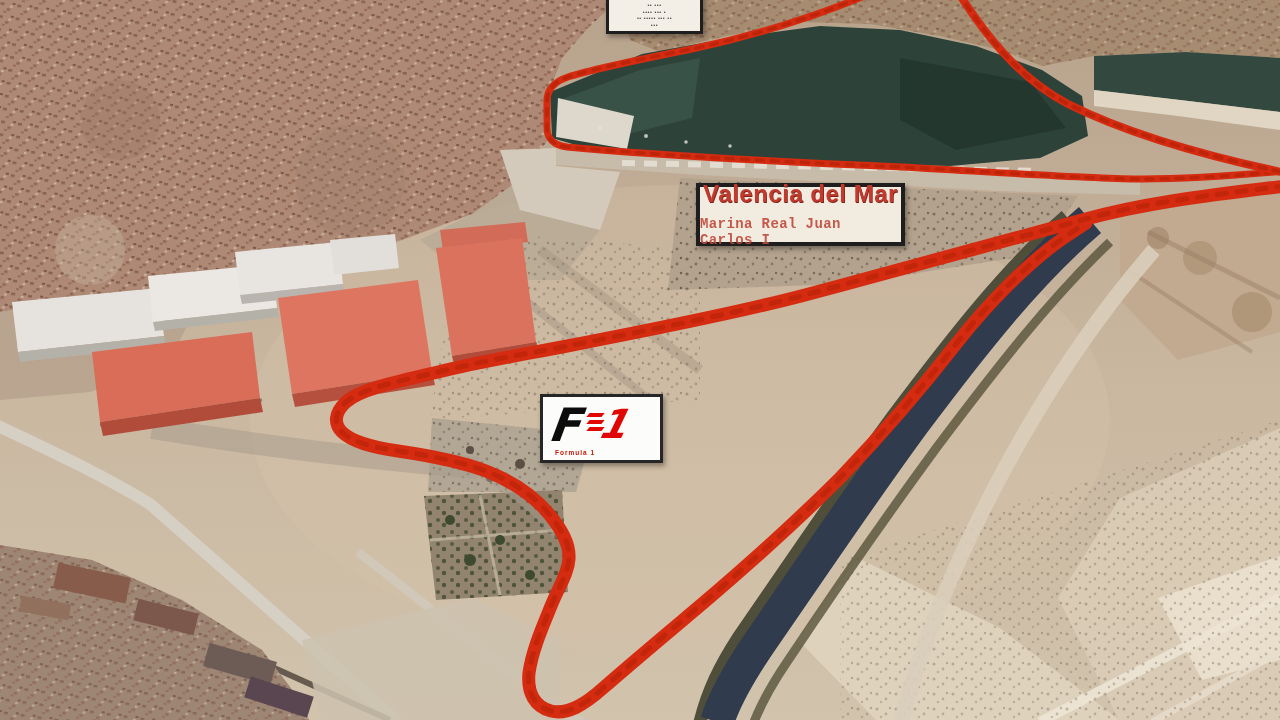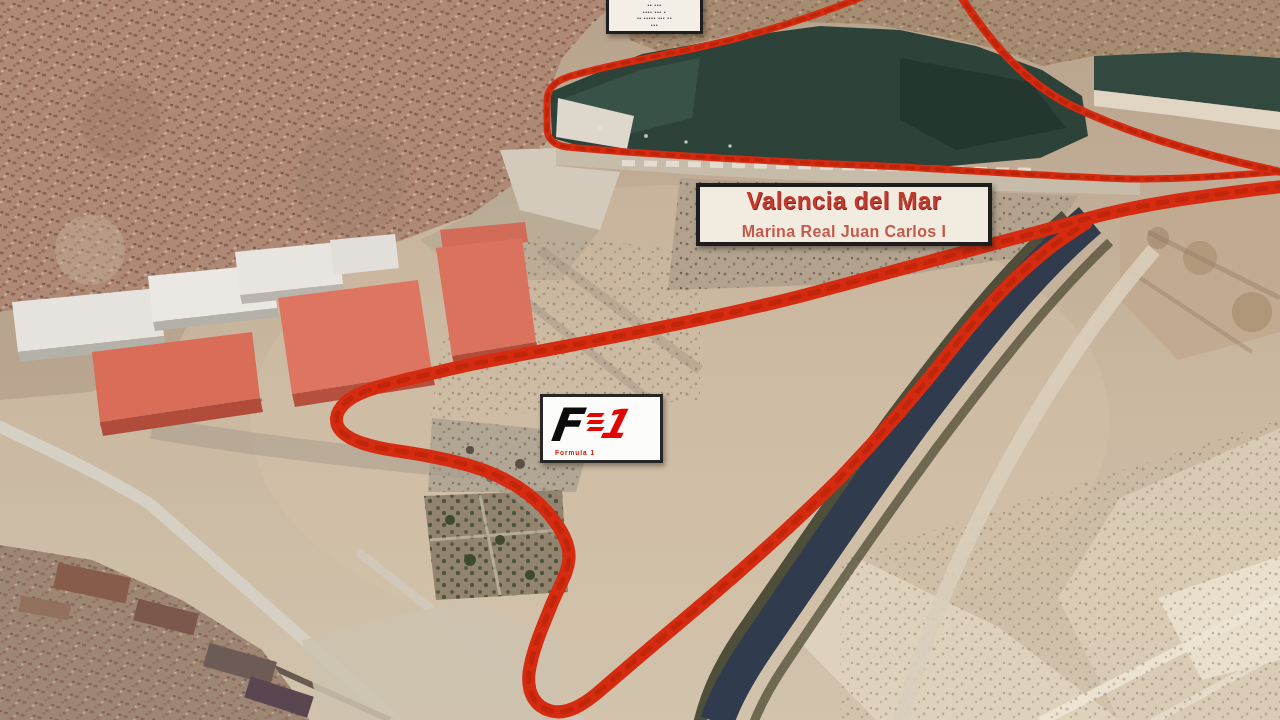--- a/index.html
+++ b/index.html
@@ -7,25 +7,25 @@
          font-family:"Liberation Sans",sans-serif;}
   .map-svg{position:absolute;left:0;top:0;width:1280px;height:720px;z-index:1;
            filter:blur(.45px) saturate(.93) contrast(.99);}
   .box{position:absolute;z-index:2;background:#f3efe6;border:3px solid #1e1e1e;
        box-shadow:2px 3px 5px rgba(40,30,25,.45);box-sizing:border-box;}
   
   .top-box{left:606px;top:-26px;width:97px;height:60px;display:flex;flex-direction:column;
            justify-content:flex-end;align-items:center;padding-bottom:3px;filter:blur(.35px);}
   .top-box span{font-size:5.5px;line-height:6.5px;color:#4e4e52;letter-spacing:.5px;text-align:center;display:block;}
   
-  .loc-box{left:696px;top:183px;width:296px;height:63px;border-width:4px;background:#f2ebdf;
+  .loc-box{left:696px;top:183px;width:209px;height:63px;border-width:4px;background:#f2ebdf;
            display:flex;flex-direction:column;justify-content:center;align-items:center;filter:blur(.35px);}
   .loc-title{font-size:24px;font-weight:bold;letter-spacing:.5px;line-height:25px;
              text-shadow:.6px .6px 0 #7e2018;}
-  .loc-sub{font-size:16px;letter-spacing:.4px;margin-top:10px;font-weight:bold;opacity:.9;}
+  .loc-sub{font-size:14px;letter-spacing:.4px;margin-top:10px;font-weight:bold;opacity:.9;font-family:Liberation Mono, monospace;}
   
   .f1-box{left:540px;top:394px;width:123px;height:69px;border-color:#262626;background:#fcfcfa;filter:blur(.3px);}
   .f1-logo{position:absolute;left:10px;top:6px;display:flex;align-items:flex-start;}
   .f1-f{font-style:italic;font-weight:900;font-size:46px;line-height:44px;color:#0c0c0c;
         transform:skewX(-10deg);font-family:"DejaVu Sans",sans-serif;}
   .f1-stripes{display:flex;flex-direction:column;gap:3px;margin:10px 2px 0 4px;}
   .f1-stripes i{display:block;width:15px;height:4px;background:#e10600;transform:skewX(-40deg);}
   .f1-one{font-style:italic;font-weight:900;font-size:40px;line-height:42px;transform:skewX(-16deg);
           font-family:"DejaVu Sans",sans-serif;margin-left:-2px;}
   .f1-cap{position:absolute;left:12px;bottom:4px;font-size:6.5px;letter-spacing:1px;font-weight:bold;}

